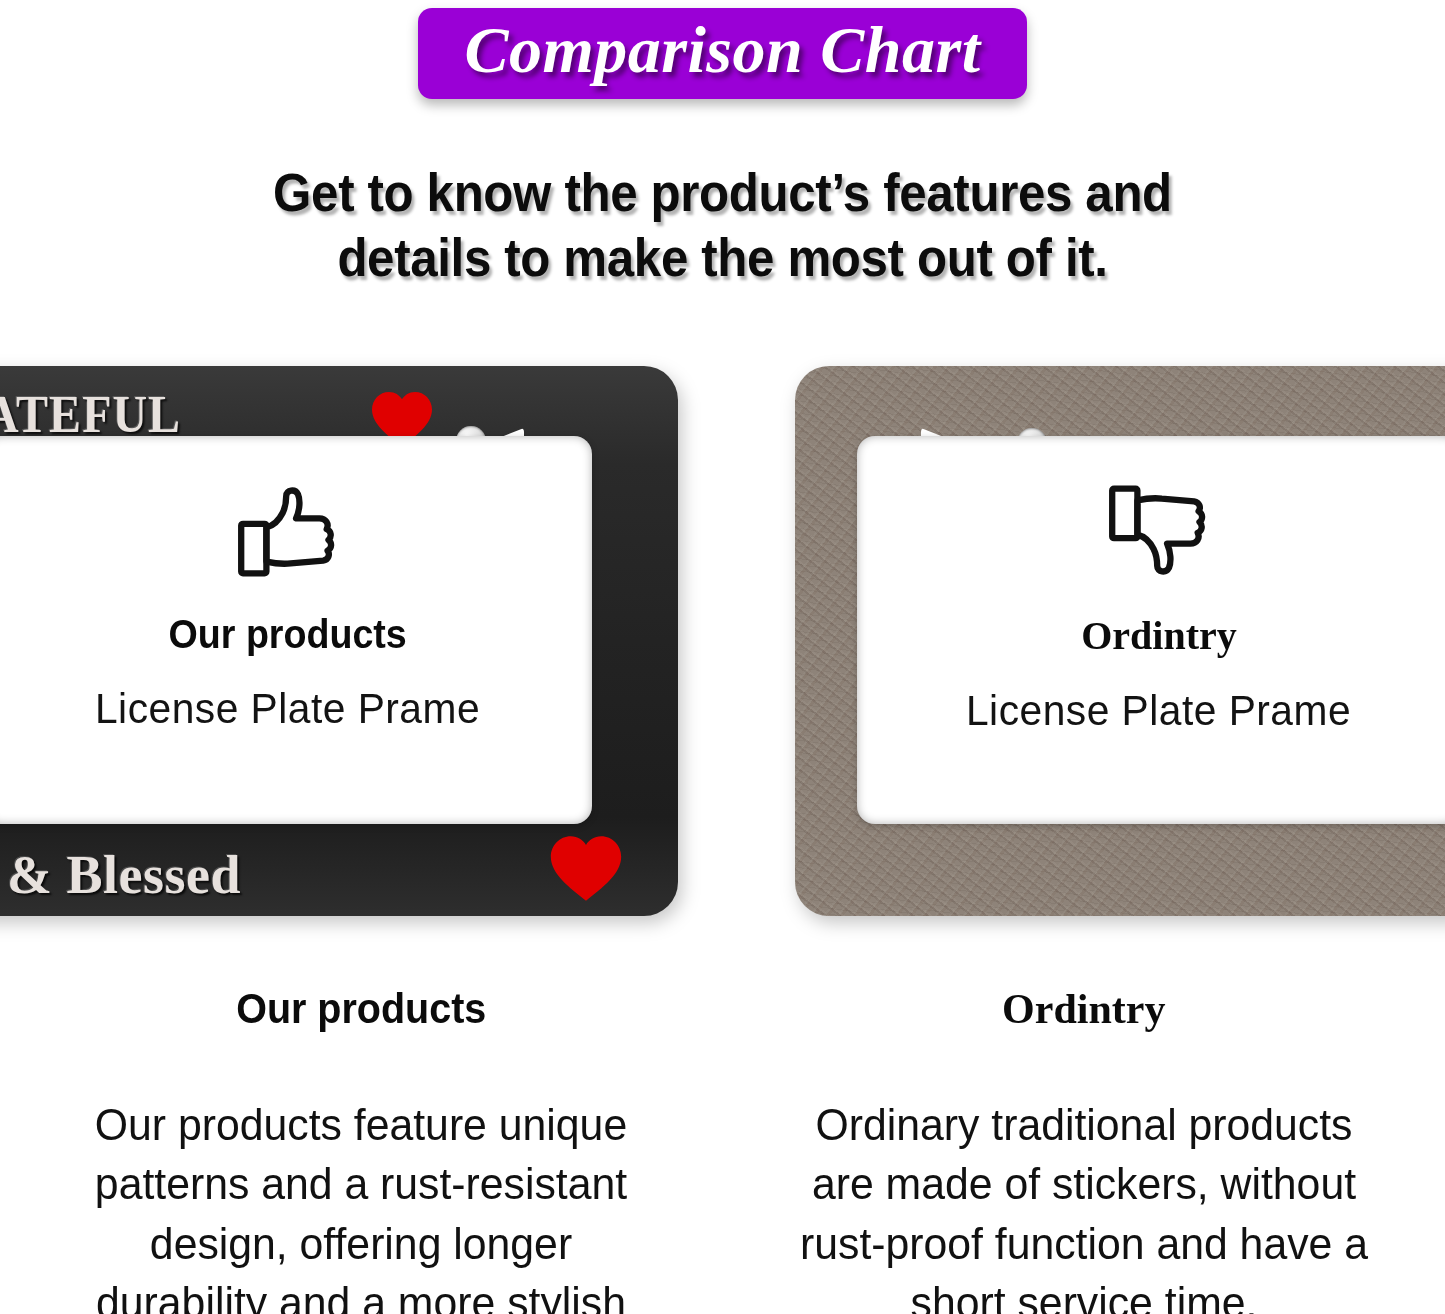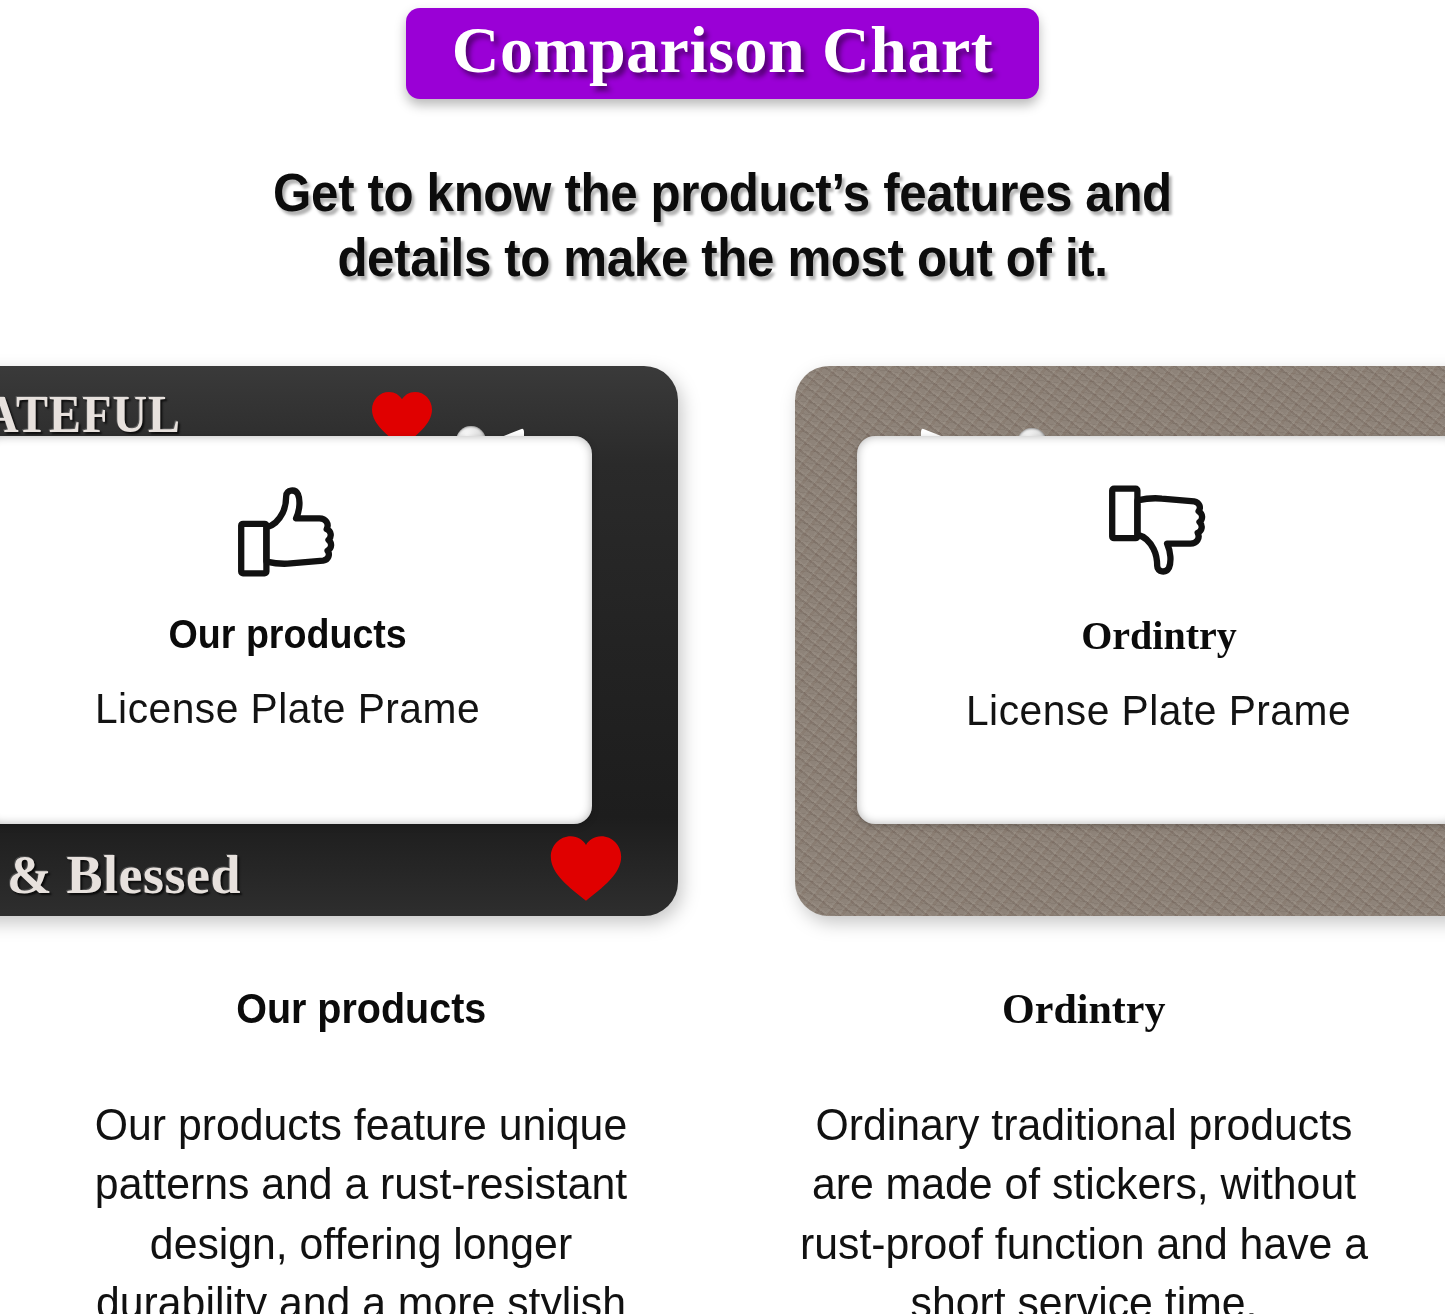--- a/index.html
+++ b/index.html
@@ -7,21 +7,21 @@
     width:1445px; height:1314px;
     background:#ffffff;
     font-family:"Liberation Sans", sans-serif;
     overflow:hidden;
   }
   .page { position:relative; width:1445px; height:1314px; background:#fff; }
 
   
   .banner-wrap {
     position:absolute; left:0; top:8px; width:1445px;
-    display:flex; justify-content:center;
+    display:flex; justify-content:center;font-style:italic;
   }
   .banner {
     background:#9a00d6;
     border-radius:14px;
     padding:6px 46px 12px 46px;
     box-shadow:0 6px 12px rgba(0,0,0,.28);
   }
   .banner-text {
     font-family:"Liberation Serif", serif;
     font-weight:700;

